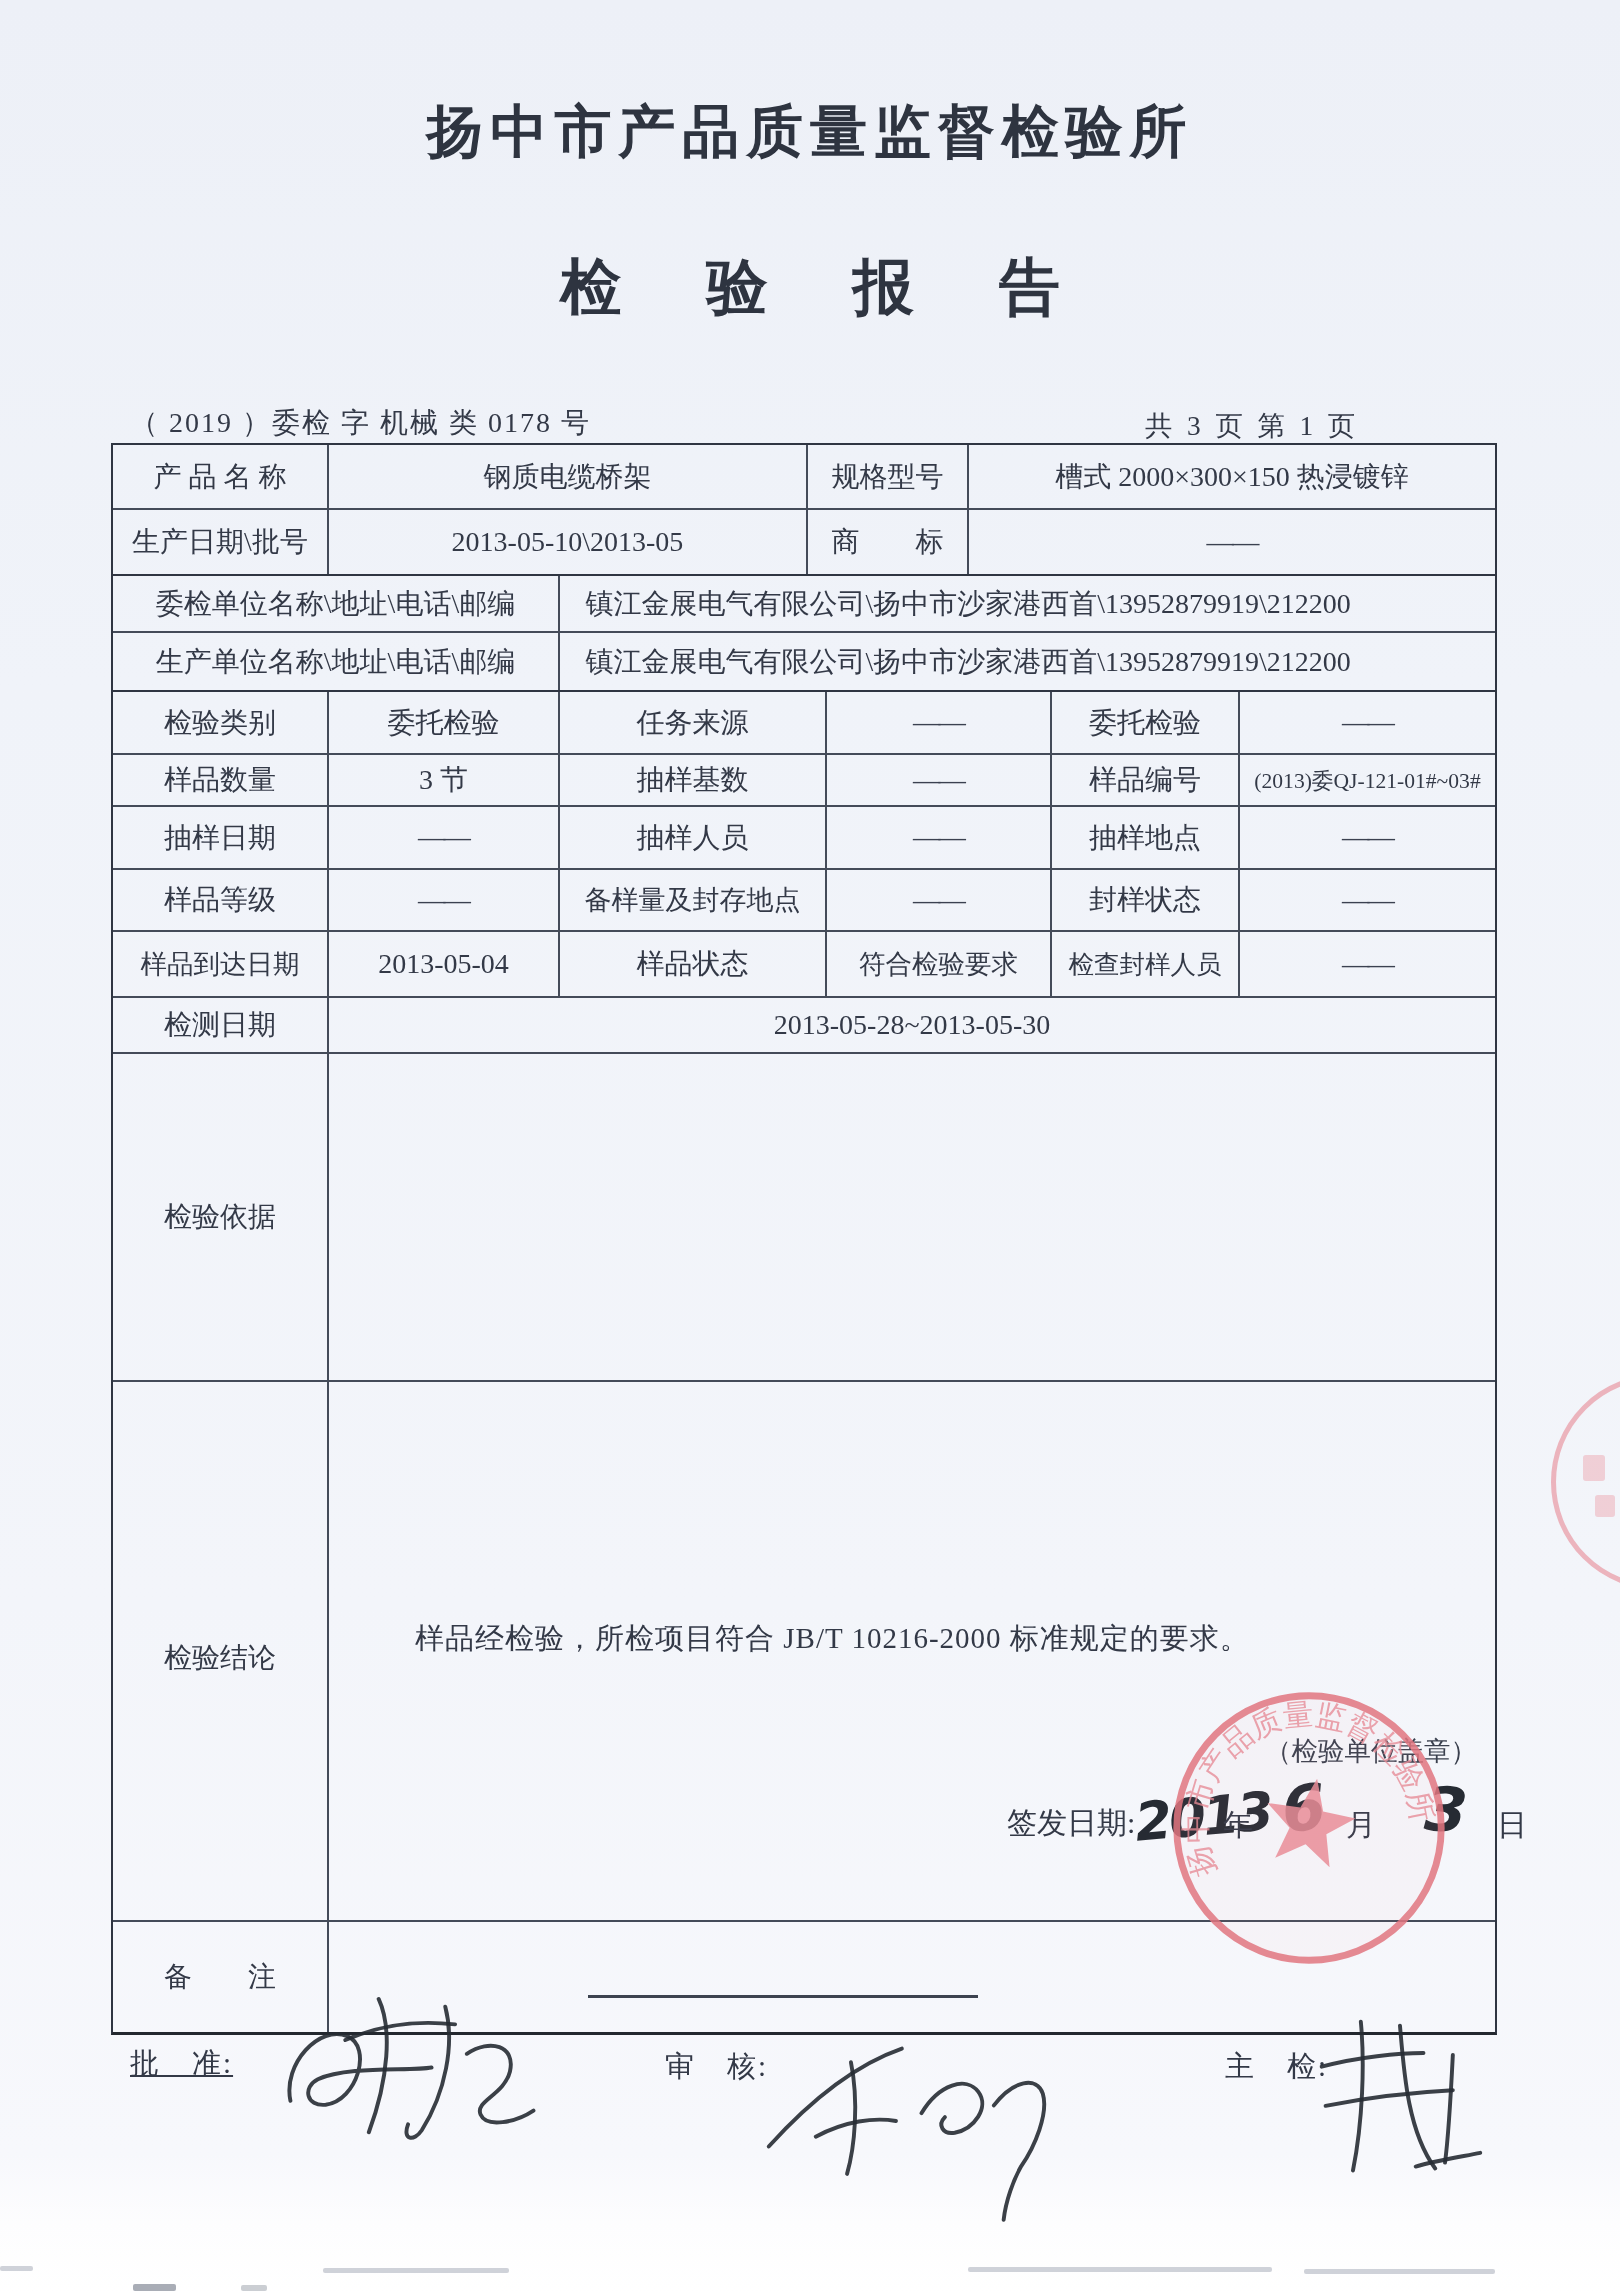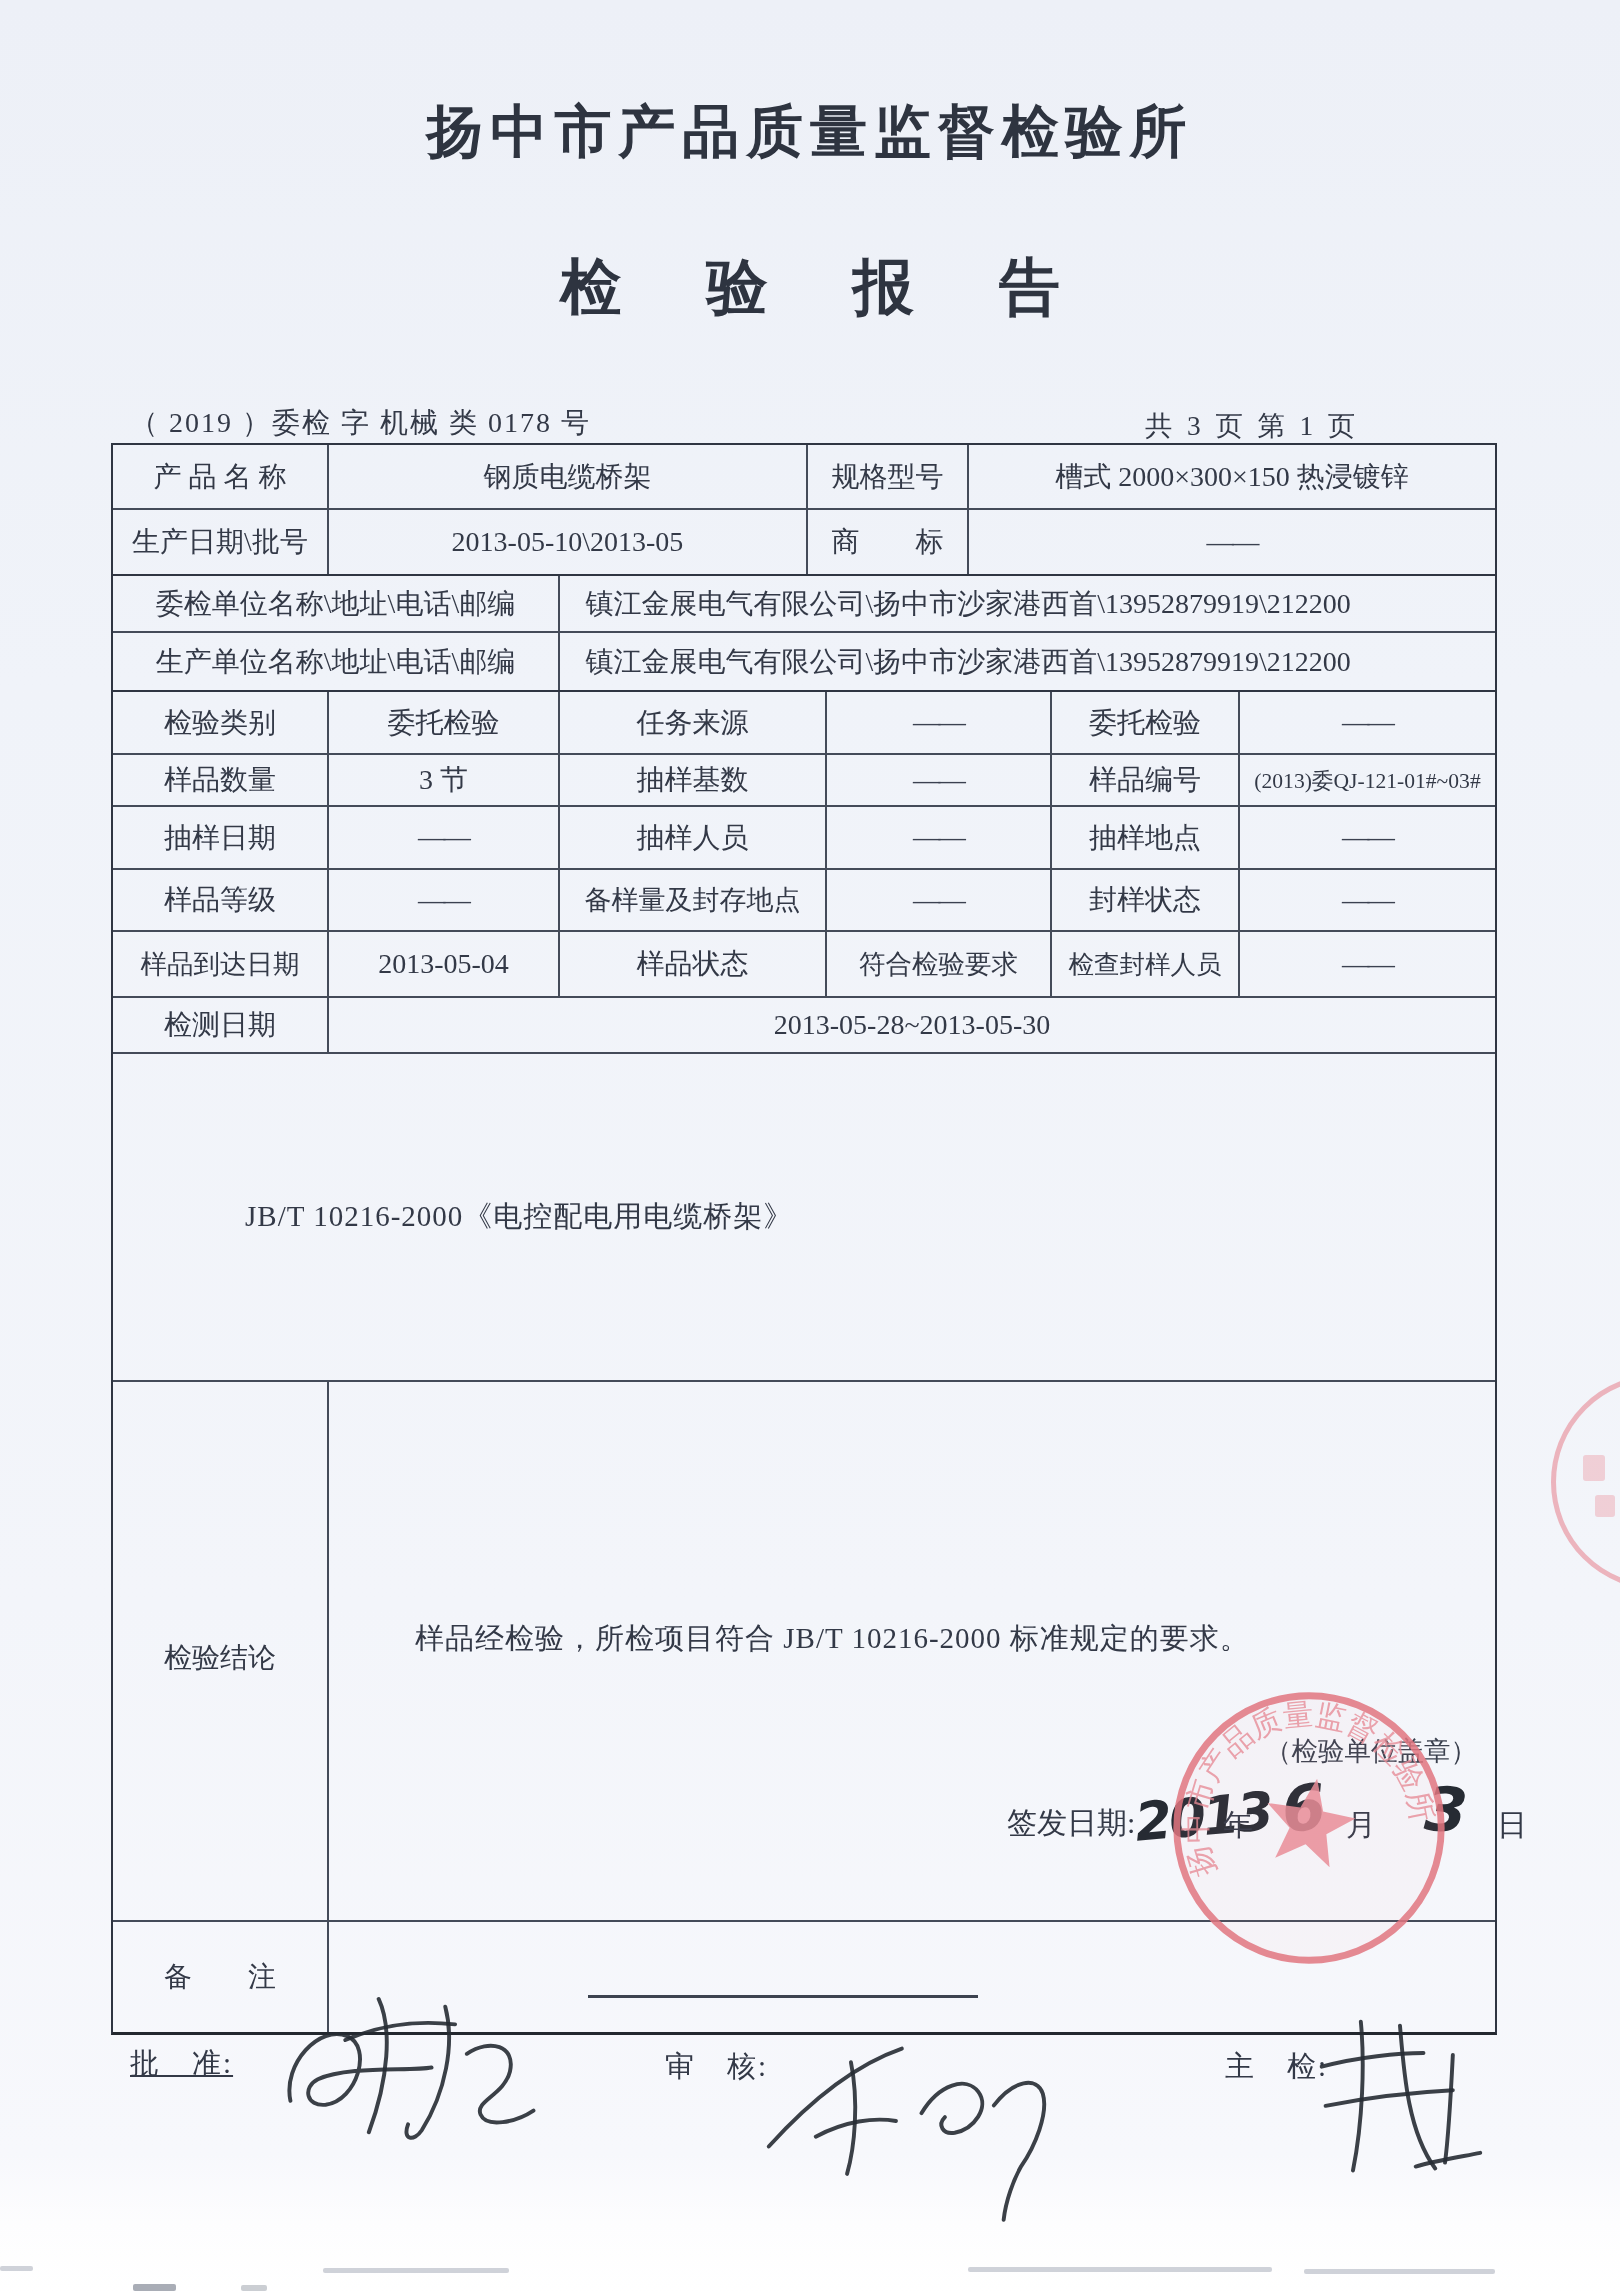--- a/index.html
+++ b/index.html
@@ -180,21 +180,21 @@
     <div class="tcell w192" style="font-size:25.5px;">检查封样人员</div>
     <div class="tcell fill last dash">——</div>
   </div>
 
   <div class="trow h57">
     <div class="tcell w220">检测日期</div>
     <div class="tcell fill last">2013-05-28~2013-05-30</div>
   </div>
 
   <div class="trow h335">
-    <div class="tcell fill last basis-value">JB/T  10216-2000《电控配电用电缆桥架》</div>
+    <div class="tcell w220">检验依据</div>
   </div>
 
   <div class="trow h551">
     <div class="tcell w220" style="align-items:flex-start;padding-top:257px;">检验结论</div>
     <div class="tcell fill last rel" style="display:block;">
       <div class="conclusion-text">样品经检验，所检项目符合 JB/T 10216-2000 标准规定的要求。</div>
       <div class="seal-note">（检验单位盖章）</div>
       <div class="issue-line">
         <span class="issue-piece" style="left:678px;top:421px;">签发日期:</span>
         <span class="hw" style="left:806px;top:404px;font-size:53px;transform:rotate(-5deg);letter-spacing:-2.9px;">2013</span>

